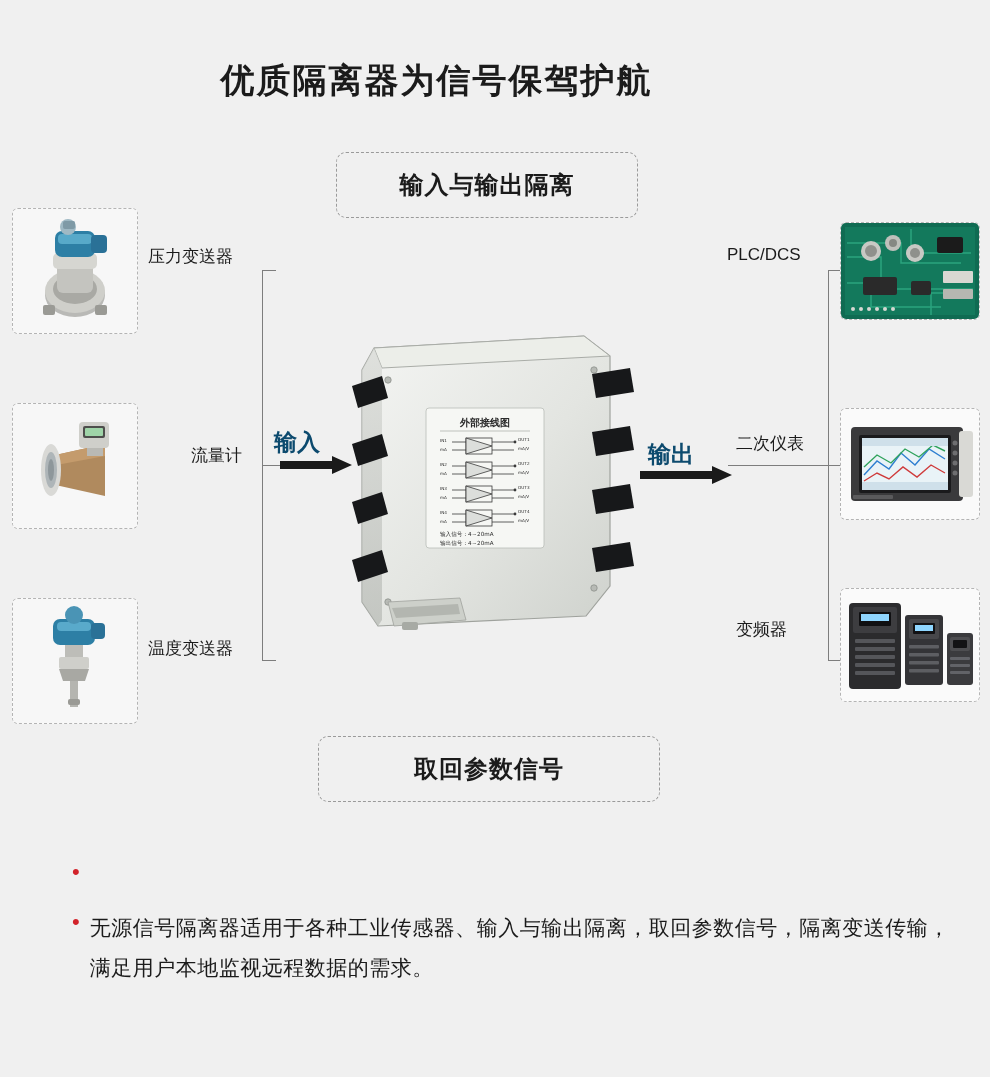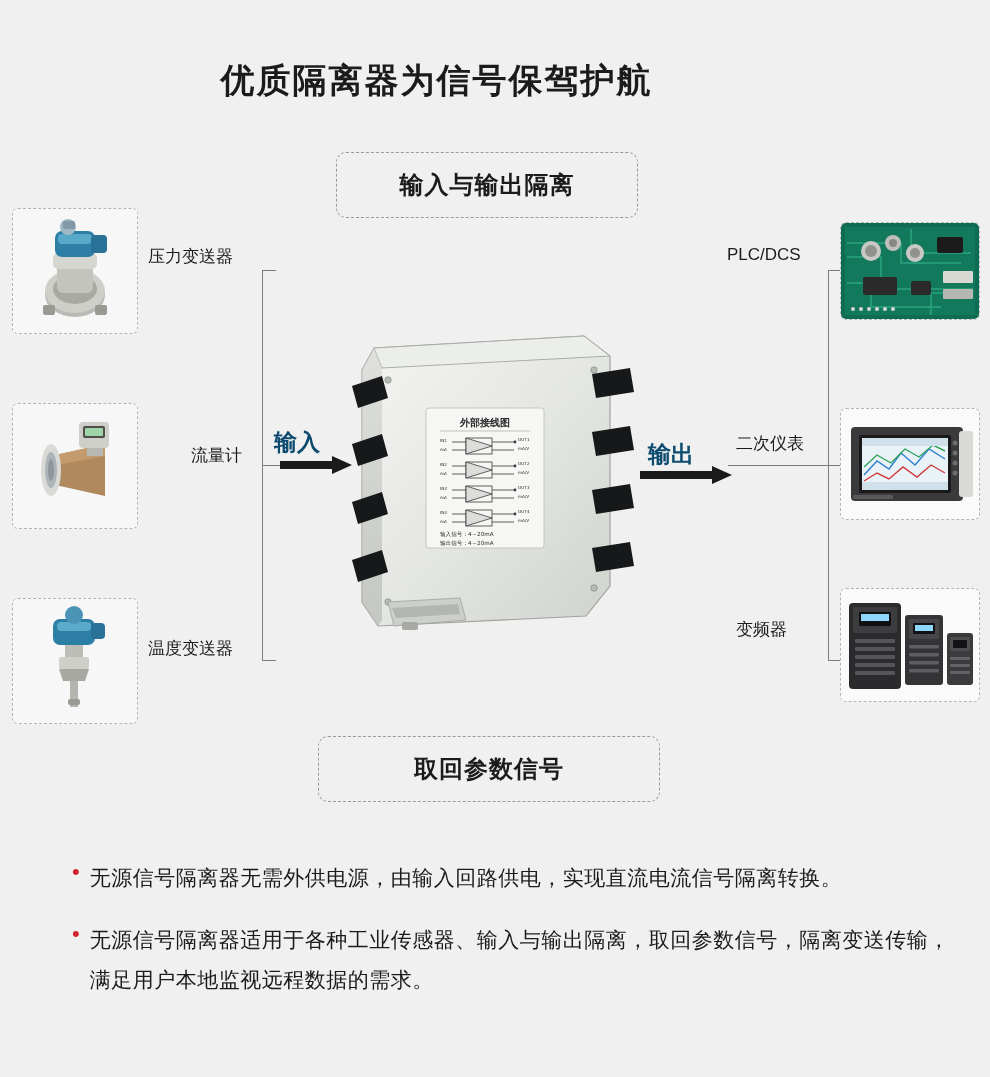--- a/index.html
+++ b/index.html
@@ -455,19 +455,18 @@
 
     <path d="M40 272 L112 268 L118 290 L46 296 Z" fill="#cdd0ca" stroke="#9fa29d" stroke-width="0.8"></path>
     <path d="M44 278 L110 274 L112 284 L48 288 Z" fill="#b3b6b0"></path>
     <rect x="54" y="292" width="16" height="8" rx="2" fill="#a7aaa4"></rect>
   </svg>
 </div>
 
 <div class="bullets">
   <div class="bullet-row">
     <span class="bullet-dot">•</span>
-    <span class="bullet-text">无源信号隔离器无需外供电源，由输入回路供电，实现直流电流信号隔离转换。</span>
   </div>
   <div class="bullet-row">
     <span class="bullet-dot">•</span>
     <span class="bullet-text">无源信号隔离器适用于各种工业传感器、输入与输出隔离，取回参数信号，隔离变送传输，满足用户本地监视远程数据的需求。</span>
   </div>
 </div>
 
 </body></html>

